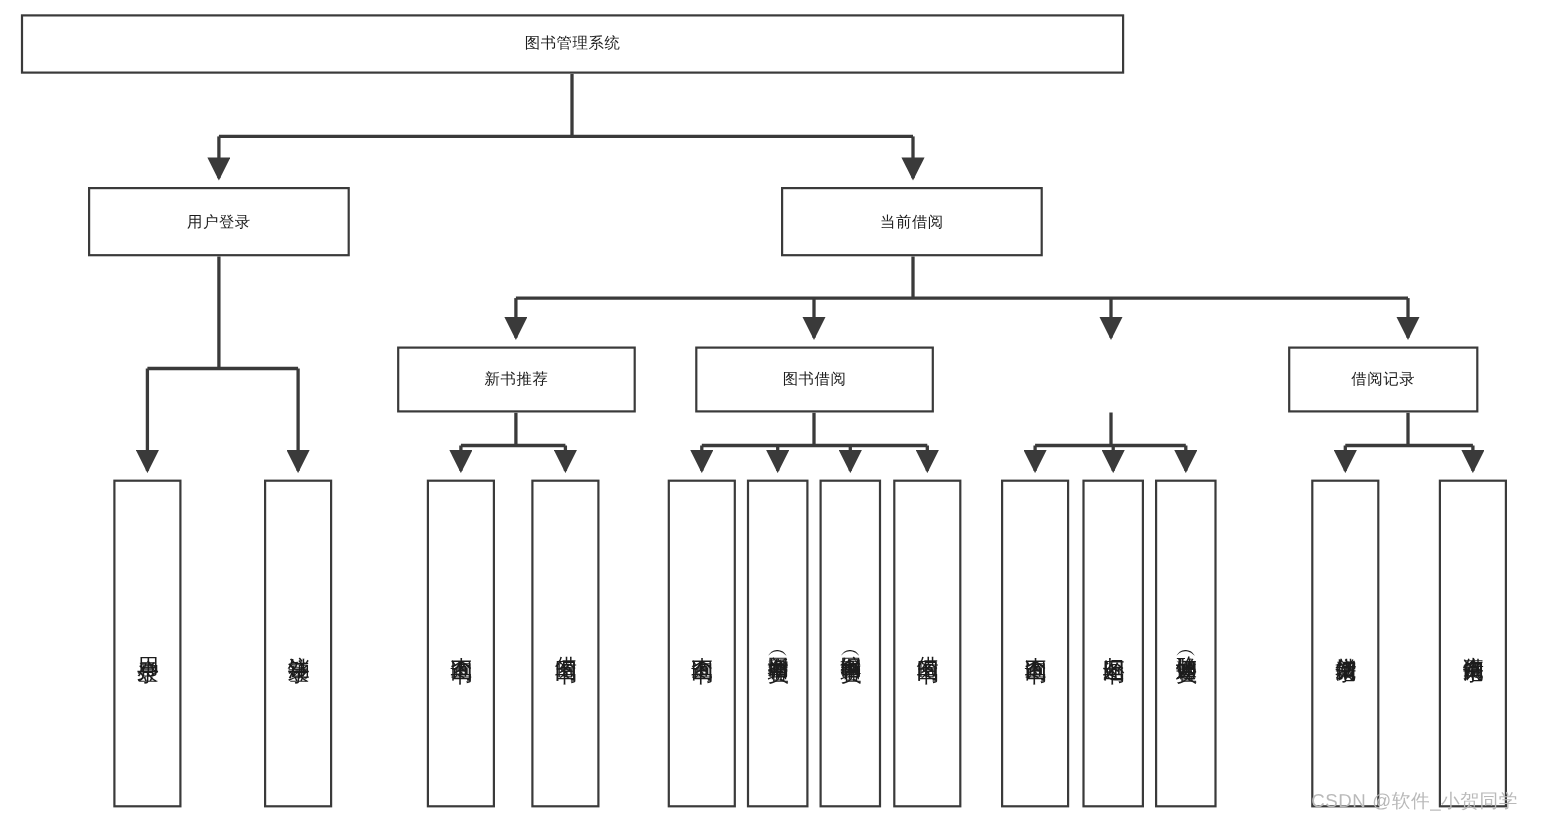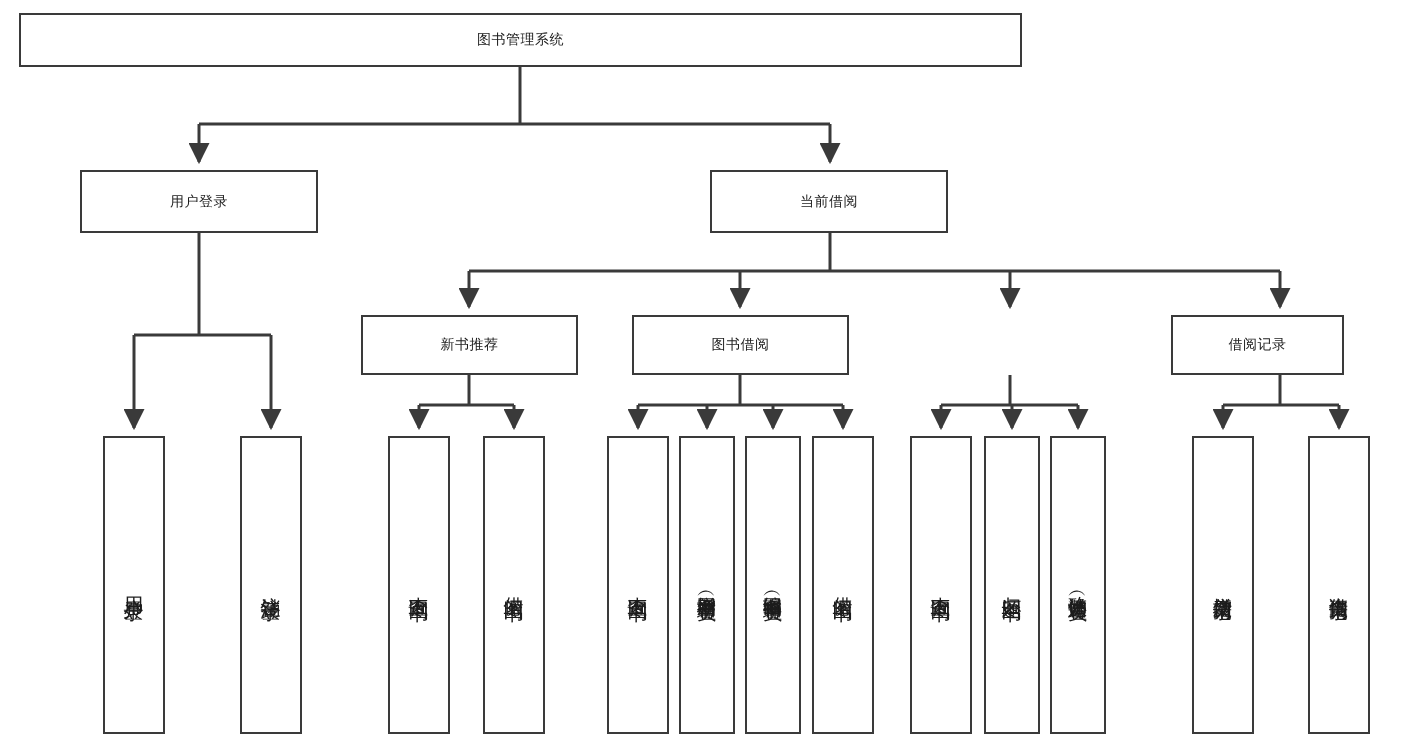--- a/index.html
+++ b/index.html
@@ -173,14 +173,15 @@
     <span class="txt">确认归还（管理员）</span>
   </div>
 
   <div class="node vert" style="left:1192px; top:436px; width:62px; height:298px; font-size:19px; letter-spacing:1px;">
     <span class="txt">新增借阅记录</span>
   </div>
   <div class="node vert" style="left:1308px; top:436px; width:62px; height:298px; font-size:19px; letter-spacing:1px;">
     <span class="txt">查询借阅记录</span>
   </div>
 
+  <div class="watermark" style="left:1192px; top:717px;">CSDN @软件_小贺同学</div>
 
 </div>
 
 </body></html>

